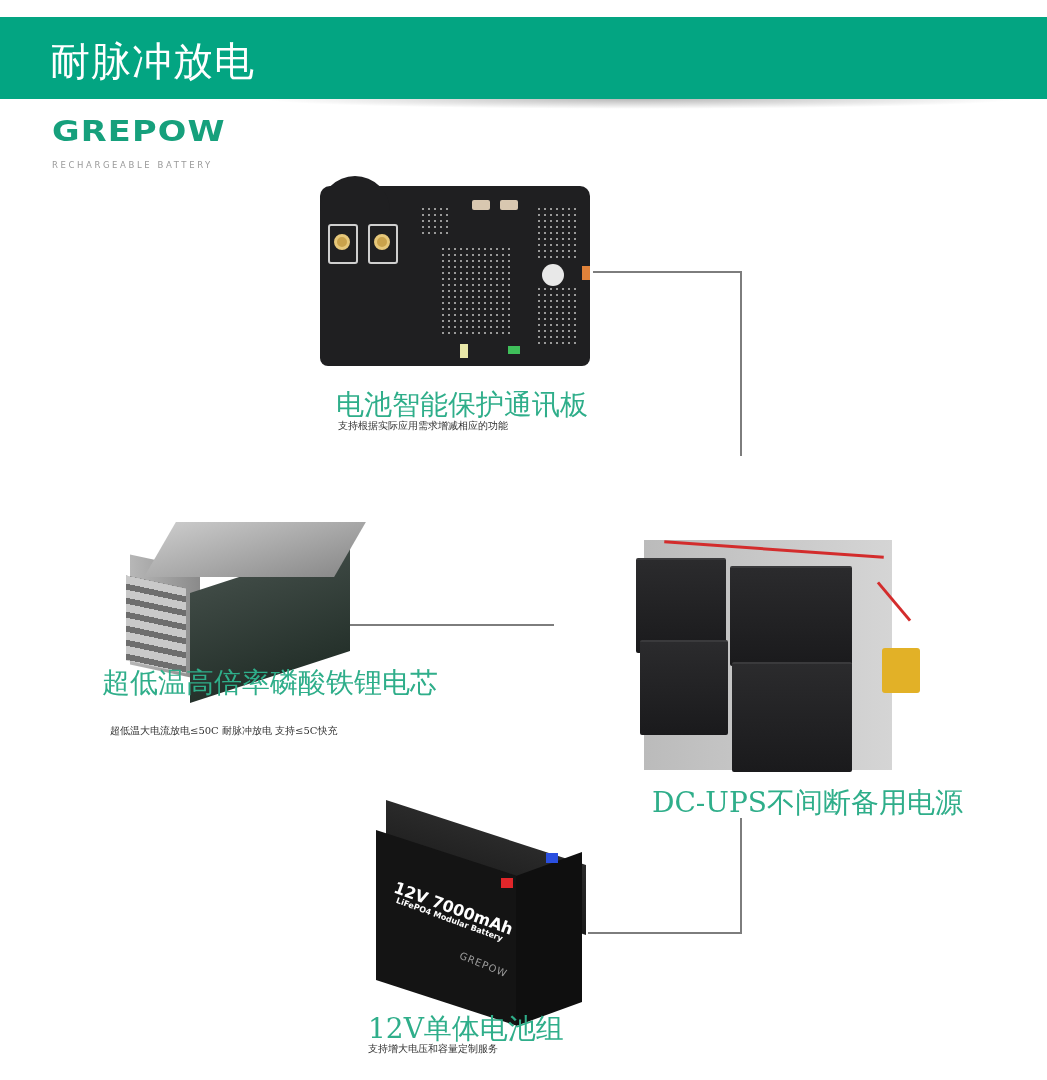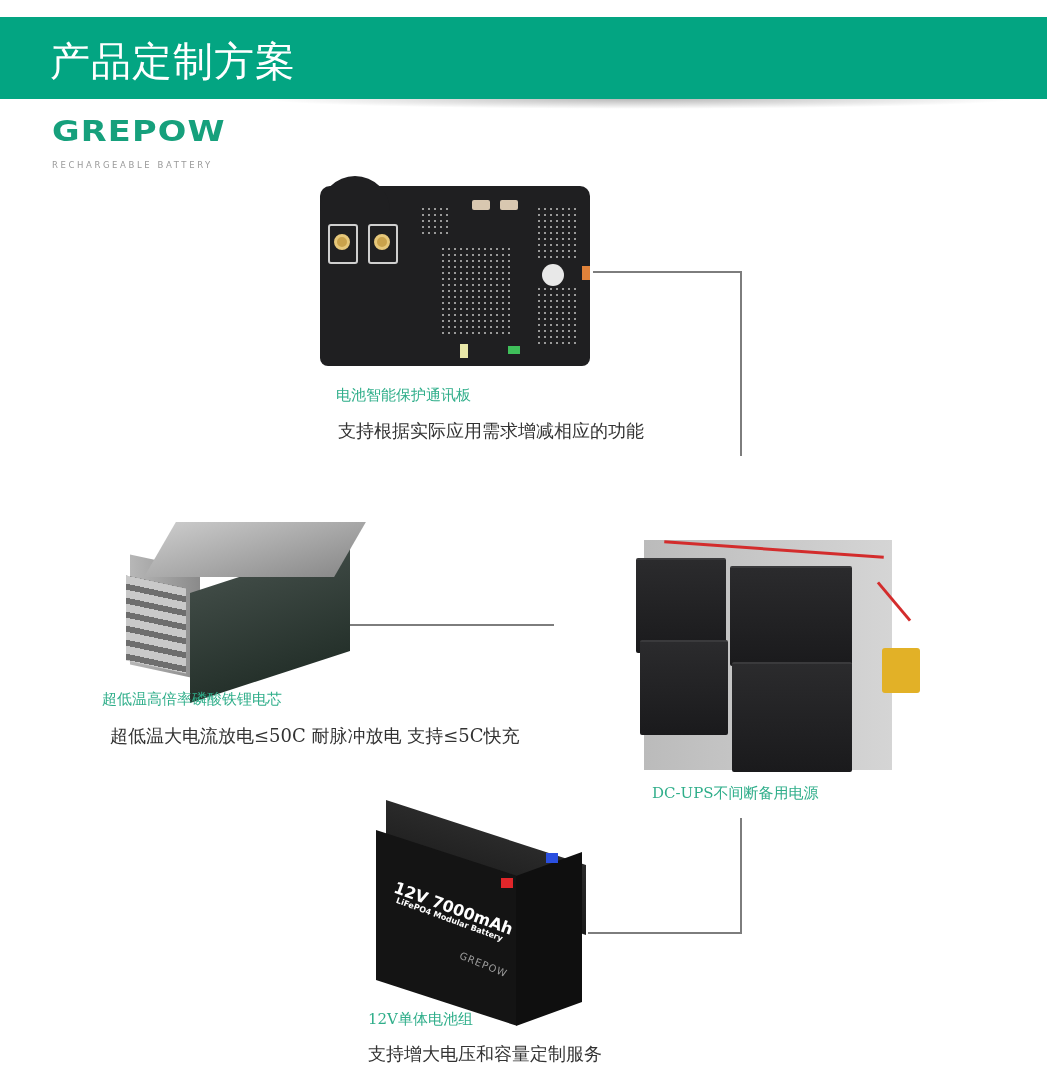--- a/index.html
+++ b/index.html
@@ -9,22 +9,22 @@
   .banner-shadow{position:absolute;left:260px;top:99px;width:760px;height:10px;
     background:radial-gradient(ellipse at center top,rgba(0,0,0,0.28),rgba(0,0,0,0) 70%);}
   .banner-title{position:absolute;left:50px;top:34px;color:#ffffff;font-size:40px;letter-spacing:1px;
     font-family:"DejaVu Sans","Liberation Sans",sans-serif;font-weight:normal;}
   .logo{position:absolute;left:52px;top:118px;}
   .logo-main{color:#16a07c;font-family:"DejaVu Sans","Liberation Sans",sans-serif;font-weight:bold;
     font-size:28px;letter-spacing:1px;line-height:28px;transform:scaleX(1.2);transform-origin:left;}
   .logo-sub{color:#9a9a9a;font-family:"DejaVu Sans","Liberation Sans",sans-serif;font-size:8.5px;
     letter-spacing:2.6px;margin-top:14px;}
   .line{position:absolute;background:#7d7d7d;}
-  .title{position:absolute;color:#2fae8a;font-size:15px;white-space:nowrap;}
-  .desc{position:absolute;color:#333333;font-size:18px;white-space:nowrap;}
+  .title{position:absolute;color:#2fae8a;font-size:28px;white-space:nowrap;}
+  .desc{position:absolute;color:#333333;font-size:10px;white-space:nowrap;}
   
   .pcb{position:absolute;left:320px;top:186px;width:270px;height:180px;background:#1f1f21;border-radius:10px 10px 8px 8px;}
   .pcb .bump{position:absolute;left:0;top:-10px;width:70px;height:40px;background:#1f1f21;border-radius:40px 40px 0 0;}
   .pcb .pad{position:absolute;width:30px;height:40px;border:2px solid #cfcfcf;border-radius:3px;}
   .pcb .gold{position:absolute;width:16px;height:16px;border-radius:50%;background:#c9a24c;border:3px solid #e6c77a;}
   .pcb .circle{position:absolute;width:22px;height:22px;border-radius:50%;background:#e8e8e8;}
   .pcb .conn{position:absolute;width:18px;height:10px;background:#d8c7b0;border-radius:2px;}
   .pcb .orange{position:absolute;width:8px;height:14px;background:#e0823a;}
   .pcb .dots{position:absolute;background-image:radial-gradient(#9a9a9a 1px,transparent 1.5px);background-size:6px 6px;}
   
@@ -56,21 +56,21 @@
   .b12 .label2{position:absolute;left:22px;top:96px;color:#fff;font-family:"DejaVu Sans","Liberation Sans",sans-serif;
     font-weight:bold;font-size:8px;transform:rotate(20deg);transform-origin:left top;white-space:nowrap;}
   .b12 .brand{position:absolute;left:86px;top:150px;color:#9a9a9a;font-family:"DejaVu Sans","Liberation Sans",sans-serif;
     font-size:10px;letter-spacing:1px;transform:rotate(22deg);transform-origin:left top;}
 </style>
 </head>
 <body>
 
 <div class="banner"></div>
 <div class="banner-shadow"></div>
-<div class="banner-title">产品定制方案</div>
+<div class="banner-title">耐脉冲放电</div>
 
 <div class="logo">
   <div class="logo-main">GREPOW</div>
   <div class="logo-sub">RECHARGEABLE BATTERY</div>
 </div>
 
 <div class="line" style="left:593px;top:271px;width:149px;height:2px;"></div>
 <div class="line" style="left:740px;top:271px;width:2px;height:185px;"></div>
 <div class="line" style="left:343px;top:624px;width:211px;height:2px;"></div>
 <div class="line" style="left:740px;top:818px;width:2px;height:116px;"></div>
@@ -95,21 +95,21 @@
 </div>
 <div class="title" style="left:336px;top:386px;">电池智能保护通讯板</div>
 <div class="desc" style="left:338px;top:419px;">支持根据实际应用需求增减相应的功能</div>
 
 <div class="cell">
   <div class="side"></div>
   <div class="tabs"></div>
   <div class="front"></div>
   <div class="top"></div>
 </div>
-<div class="title" style="left:102px;top:690px;">超低温高倍率磷酸铁锂电芯</div>
+<div class="title" style="left:102px;top:664px;">超低温高倍率磷酸铁锂电芯</div>
 <div class="desc" style="left:102px;top:724px;margin-left:8px;">超低温大电流放电≤50C  耐脉冲放电  支持≤5C快充</div>
 
 <div class="ups">
   <div class="tray"></div>
   <div class="wire" style="left:30px;top:8px;width:220px;transform:rotate(4deg);"></div>
   <div class="bat" style="left:2px;top:18px;width:90px;height:95px;"></div>
   <div class="bat" style="left:96px;top:26px;width:122px;height:100px;"></div>
   <div class="bat" style="left:6px;top:100px;width:88px;height:95px;"></div>
   <div class="bat" style="left:98px;top:122px;width:120px;height:110px;"></div>
   <div class="wire" style="left:235px;top:60px;width:50px;transform:rotate(50deg);"></div>

